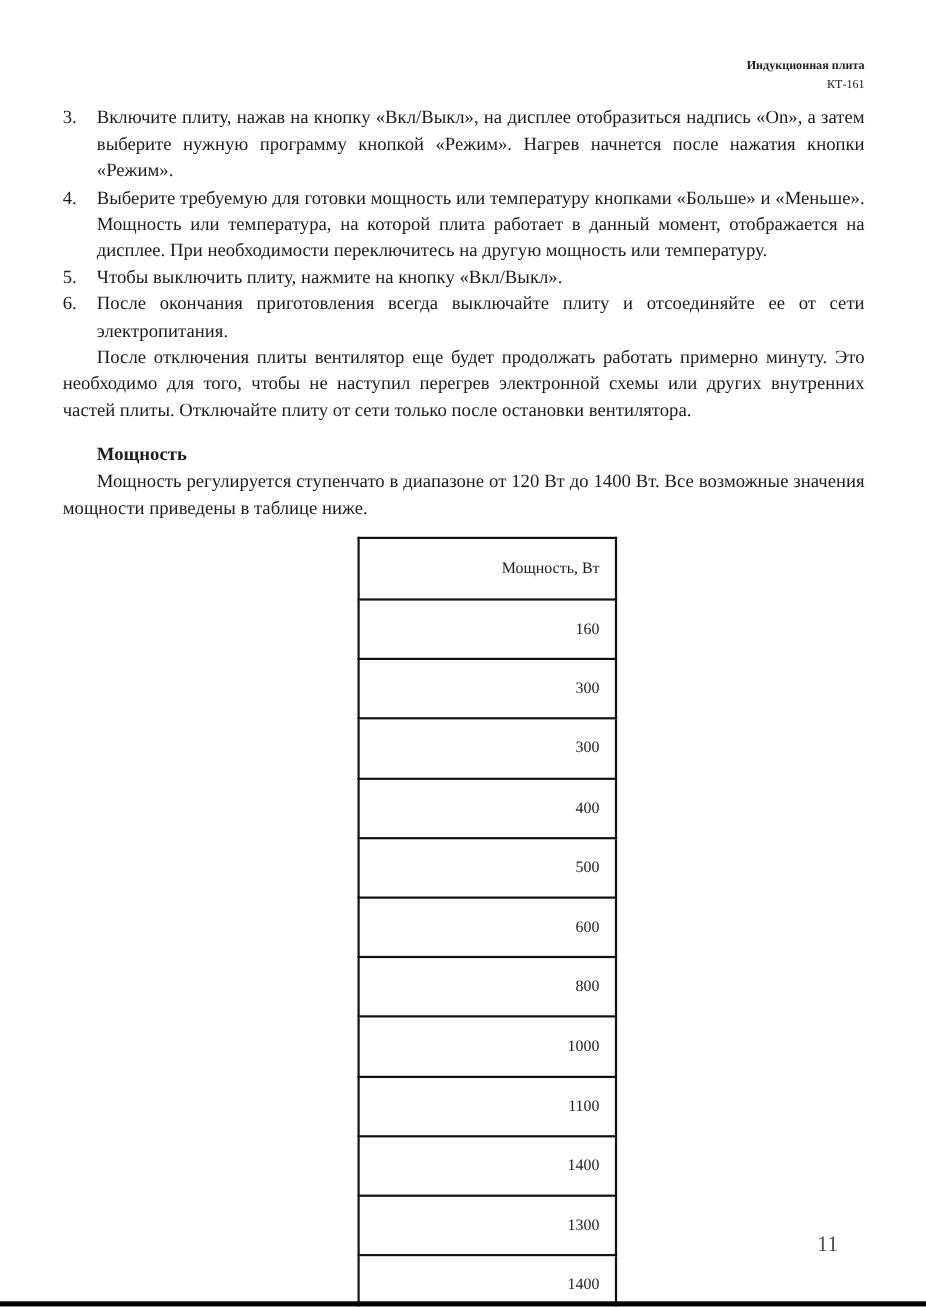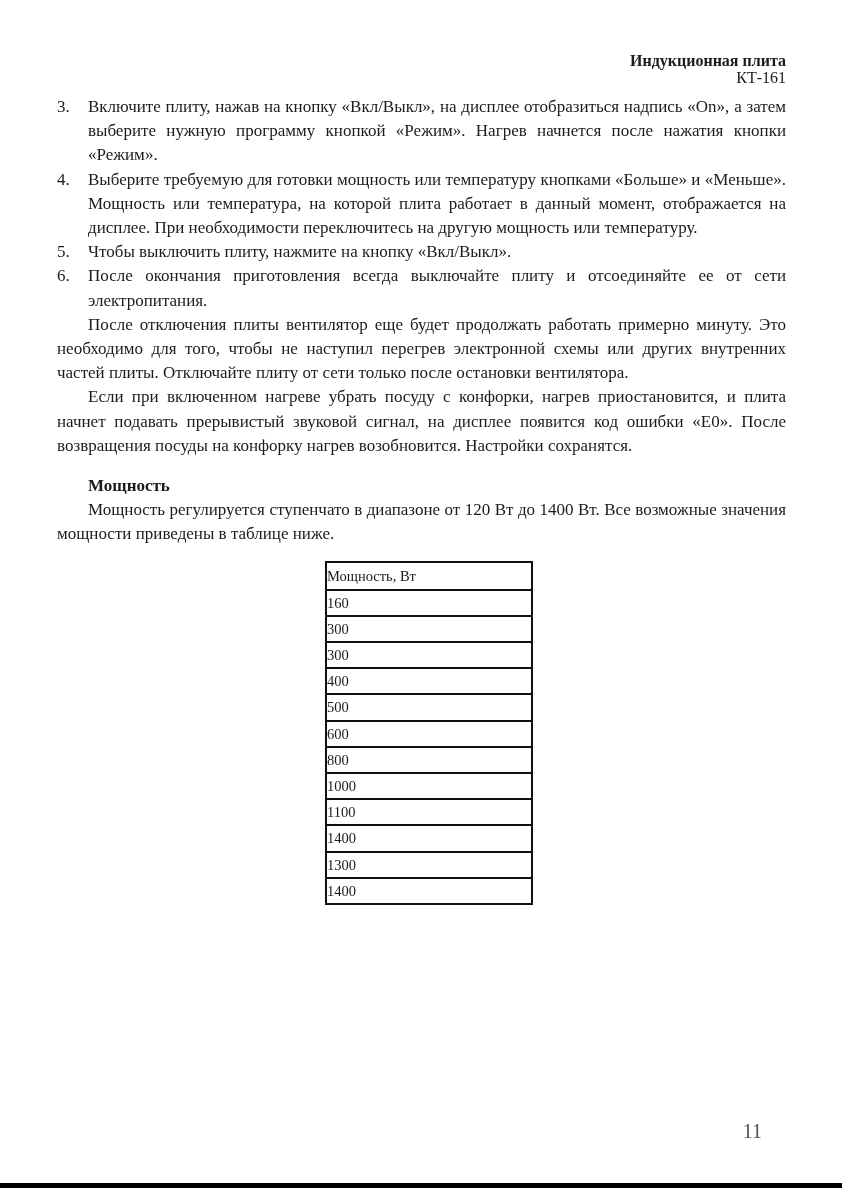--- a/index.html
+++ b/index.html
@@ -10,21 +10,21 @@
     color:#1b1b1b;
     font-family:"Liberation Serif", serif;
     overflow:hidden;
   }
   .content {
     position:absolute;
     left:57px; right:56px; top:52px;
   }
   .doc-header {
     text-align:right;
-    font-size:16px;
+    font-size:11px;
     line-height:17px;
   }
   .doc-header .hdr-line1 { font-weight:bold; }
   .body-text {
     margin-top:9px;
     font-size:17px;
     line-height:24.2px;
   }
   .list-item { display:flex; }
   .li-num { width:31px; flex:0 0 31px; }
@@ -36,24 +36,24 @@
     padding-left:31px;
     margin-top:16px;
   }
   table.power {
     border-collapse:collapse;
     margin:14px 0 0 268px;
   }
   table.power th, table.power td {
     border:2px solid #111111;
     width:204px;
-    text-align:left;
+    text-align:right;
     font-weight:normal;
     font-size:14.5px;
-    padding:0;
+    padding:14px;
   }
   table.power th { height:26px; }
   table.power td { height:23.5px; }
   .page-number {
     position:absolute;
     right:80px; top:1120px;
     font-size:20px;
     color:#4f4f4f;
   }
   .bottom-bar {
@@ -92,21 +92,20 @@
         <span class="li-num">5.</span>
         <div class="li-body">Чтобы выключить плиту, нажмите на кнопку «Вкл/Выкл».</div>
       </div>
 
       <div class="list-item">
         <span class="li-num">6.</span>
         <div class="li-body">После окончания приготовления всегда выключайте плиту и отсоединяйте ее от сети электропитания.</div>
       </div>
 
       <div class="para">После отключения плиты вентилятор еще будет продолжать работать примерно минуту. Это необходимо для того, чтобы не наступил перегрев электронной схемы или других внутренних частей плиты. Отключайте плиту от сети только после оста­новки вентилятора.</div>
-      <div class="para">Если при включенном нагреве убрать посуду с конфорки, нагрев приостановит­ся, и плита начнет подавать прерывистый звуковой сигнал, на дисплее появится код ошибки «E0». После возвращения посуды на конфорку нагрев возобновится. На­стройки сохранятся.</div>
 
       <div class="section-heading">Мощность</div>
       <div class="para">Мощность регулируется ступенчато в диапазоне от 120 Вт до 1400 Вт. Все воз­можные значения мощности приведены в таблице ниже.</div>
 
       <table class="power">
         <thead>
           <tr>
             <th>Мощность, Вт</th>
           </tr>
         </thead>

